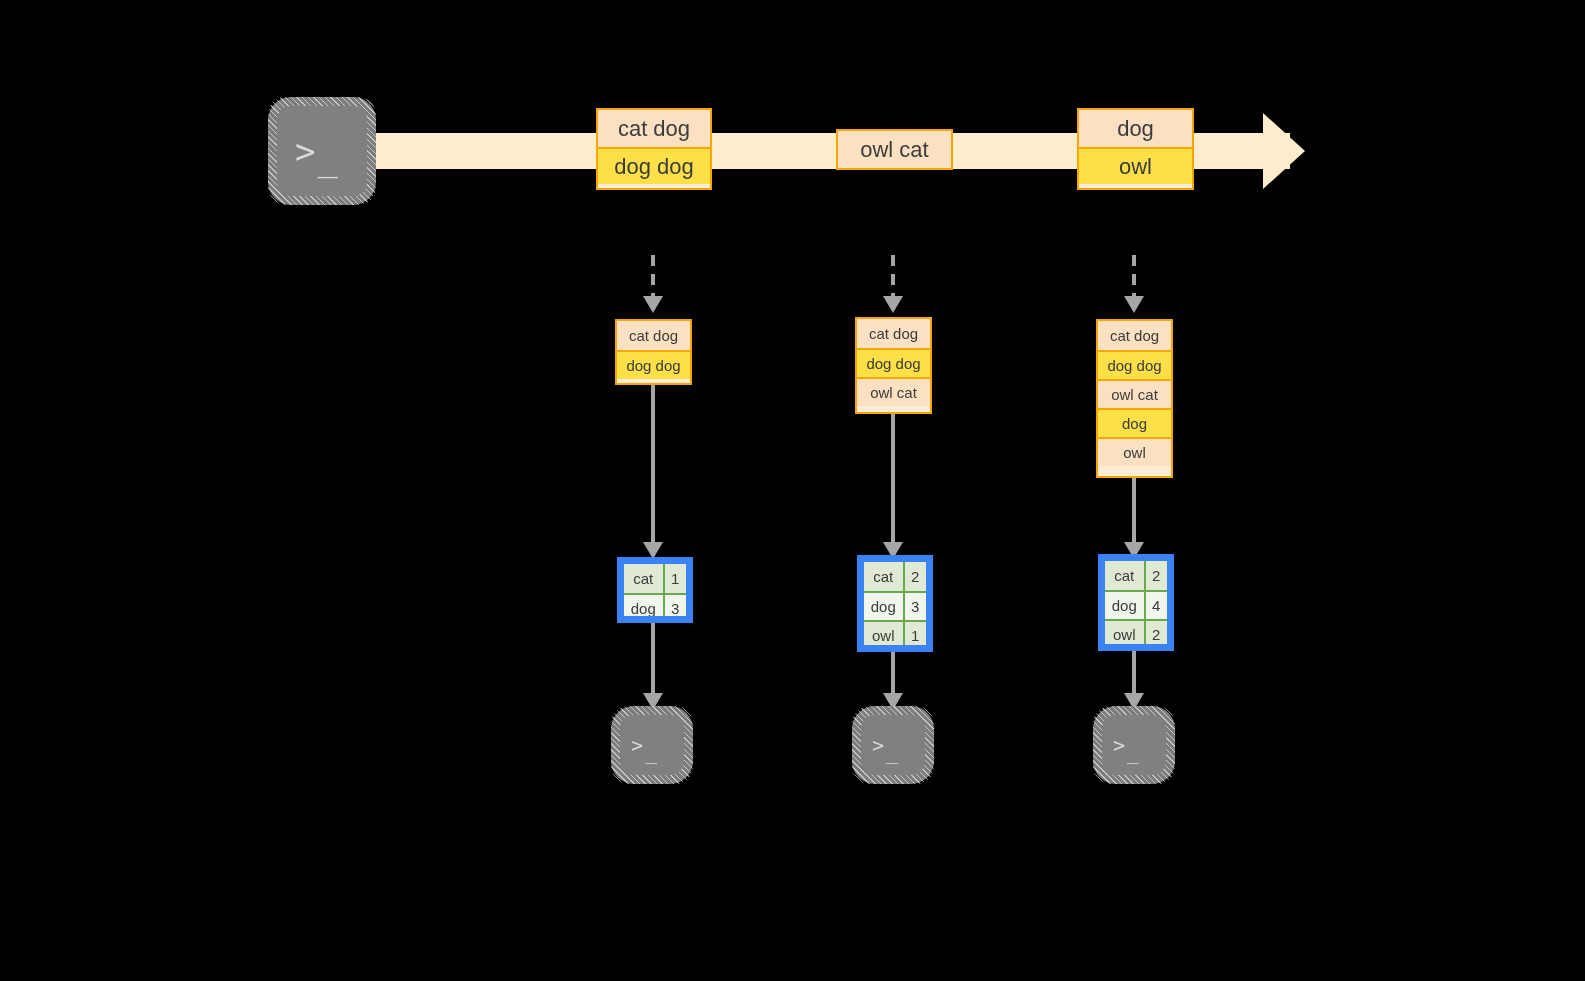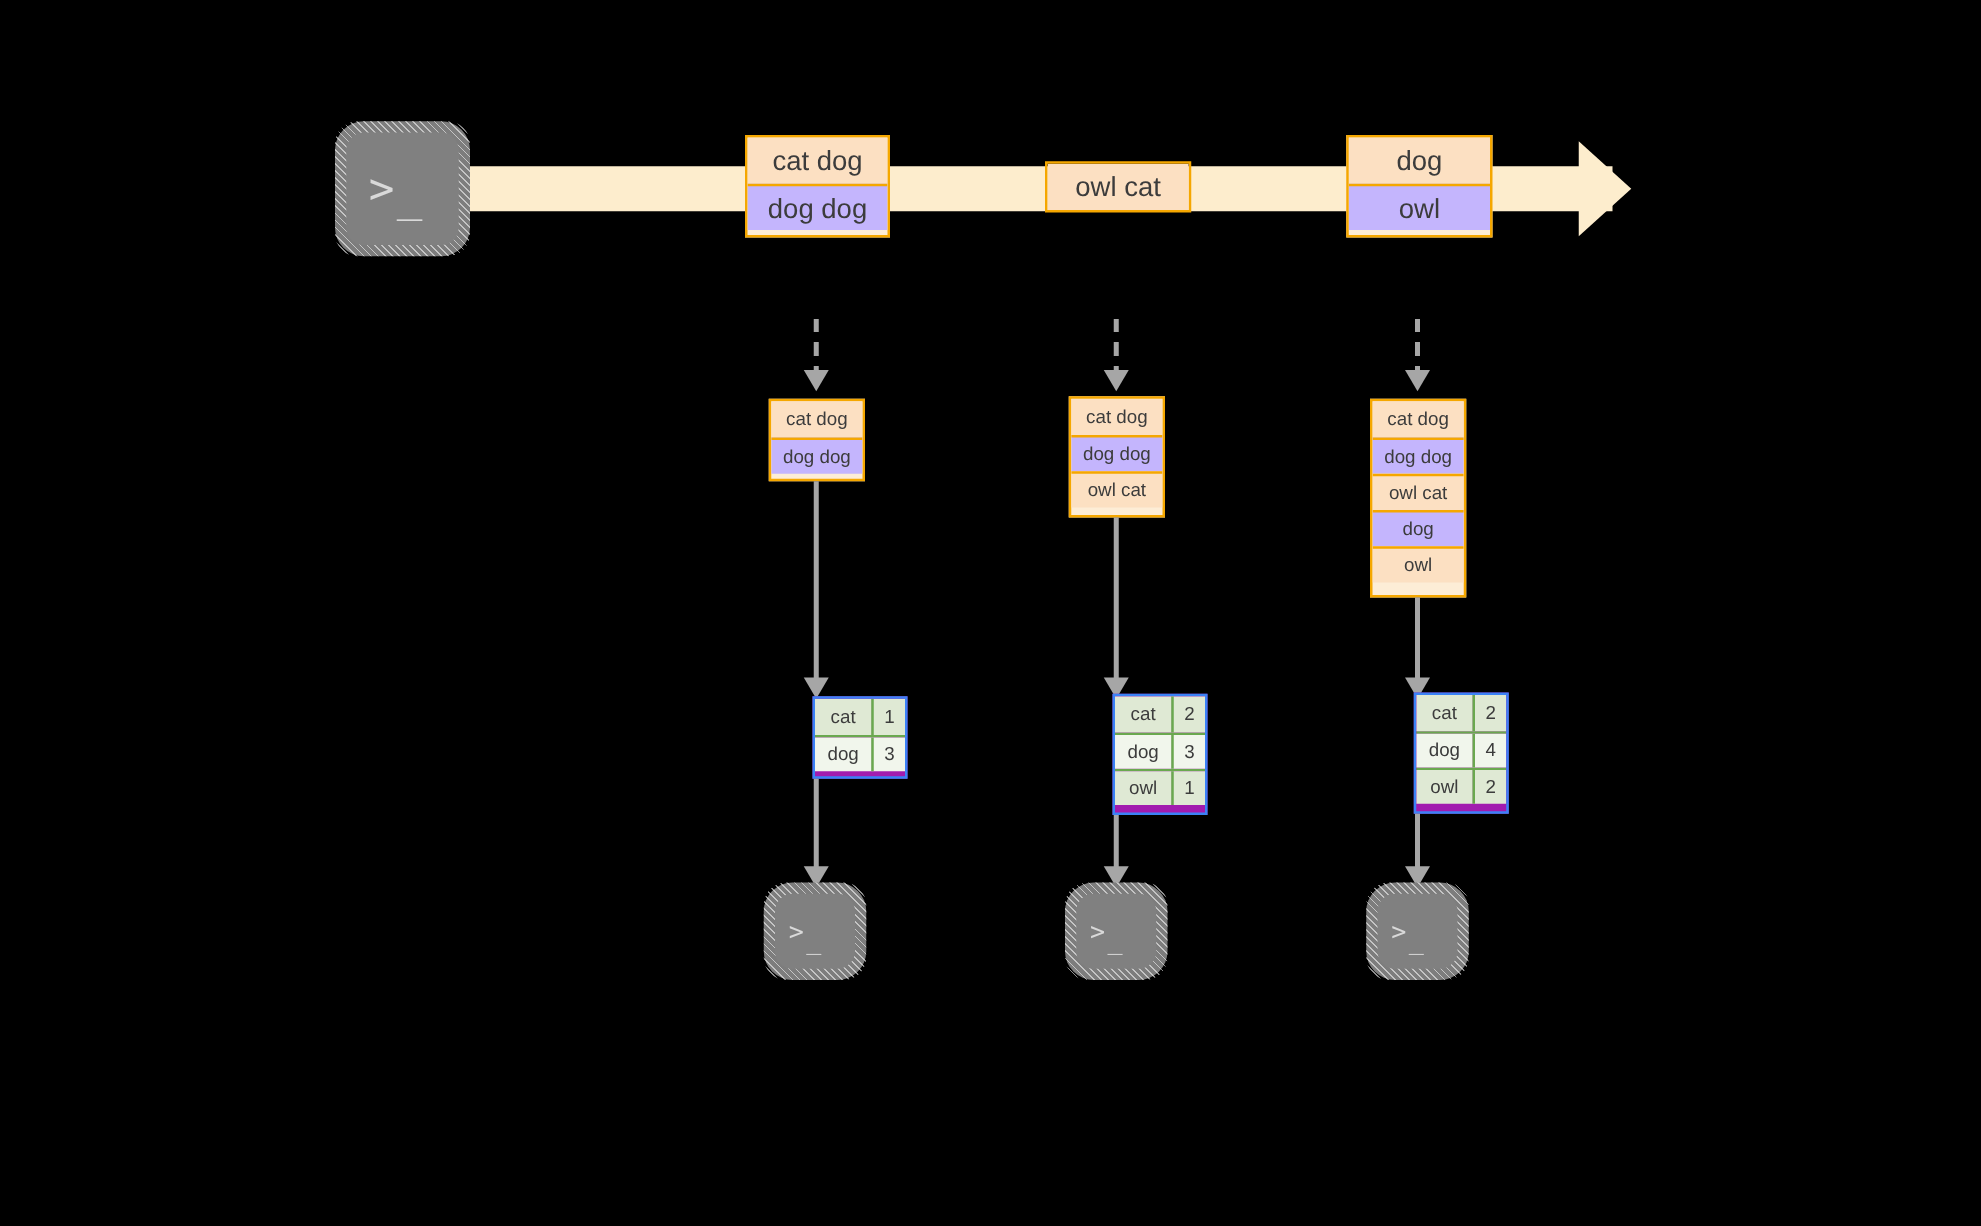--- a/index.html
+++ b/index.html
@@ -87,34 +87,33 @@
   }
   .recrow {
     box-sizing: border-box;
     display: flex;
     align-items: center;
     justify-content: center;
     white-space: nowrap;
     color: #3c3c3c;
   }
   .recrow.peach { background: #fce0c2; }
-  .recrow.cream { background: #c4b5fd; }
+  .recrow.cream { background: #fde047; }
   .recrow.divider { border-top: 2px solid #f5a700; }
 
   .recbox.top   .recrow { height: 37px; font-size: 22px; }
   .recbox.stack .recrow { height: 29px; font-size: 15px; }
 
   
   .greentable {
     position: absolute;
     box-sizing: border-box;
-    border: 2px solid #3b82f6;
-    background: #a21caf;
+    border: 7px solid #3b82f6;
+    background: #701a75;
     overflow: hidden;
-    margin-left: 33px;
   }
   .gtrow {
     display: flex;
     box-sizing: border-box;
     height: 29px;
   }
   .gtrow.divider { border-top: 2px solid #6aa84f; }
   .gtcell {
     box-sizing: border-box;
     display: flex;

